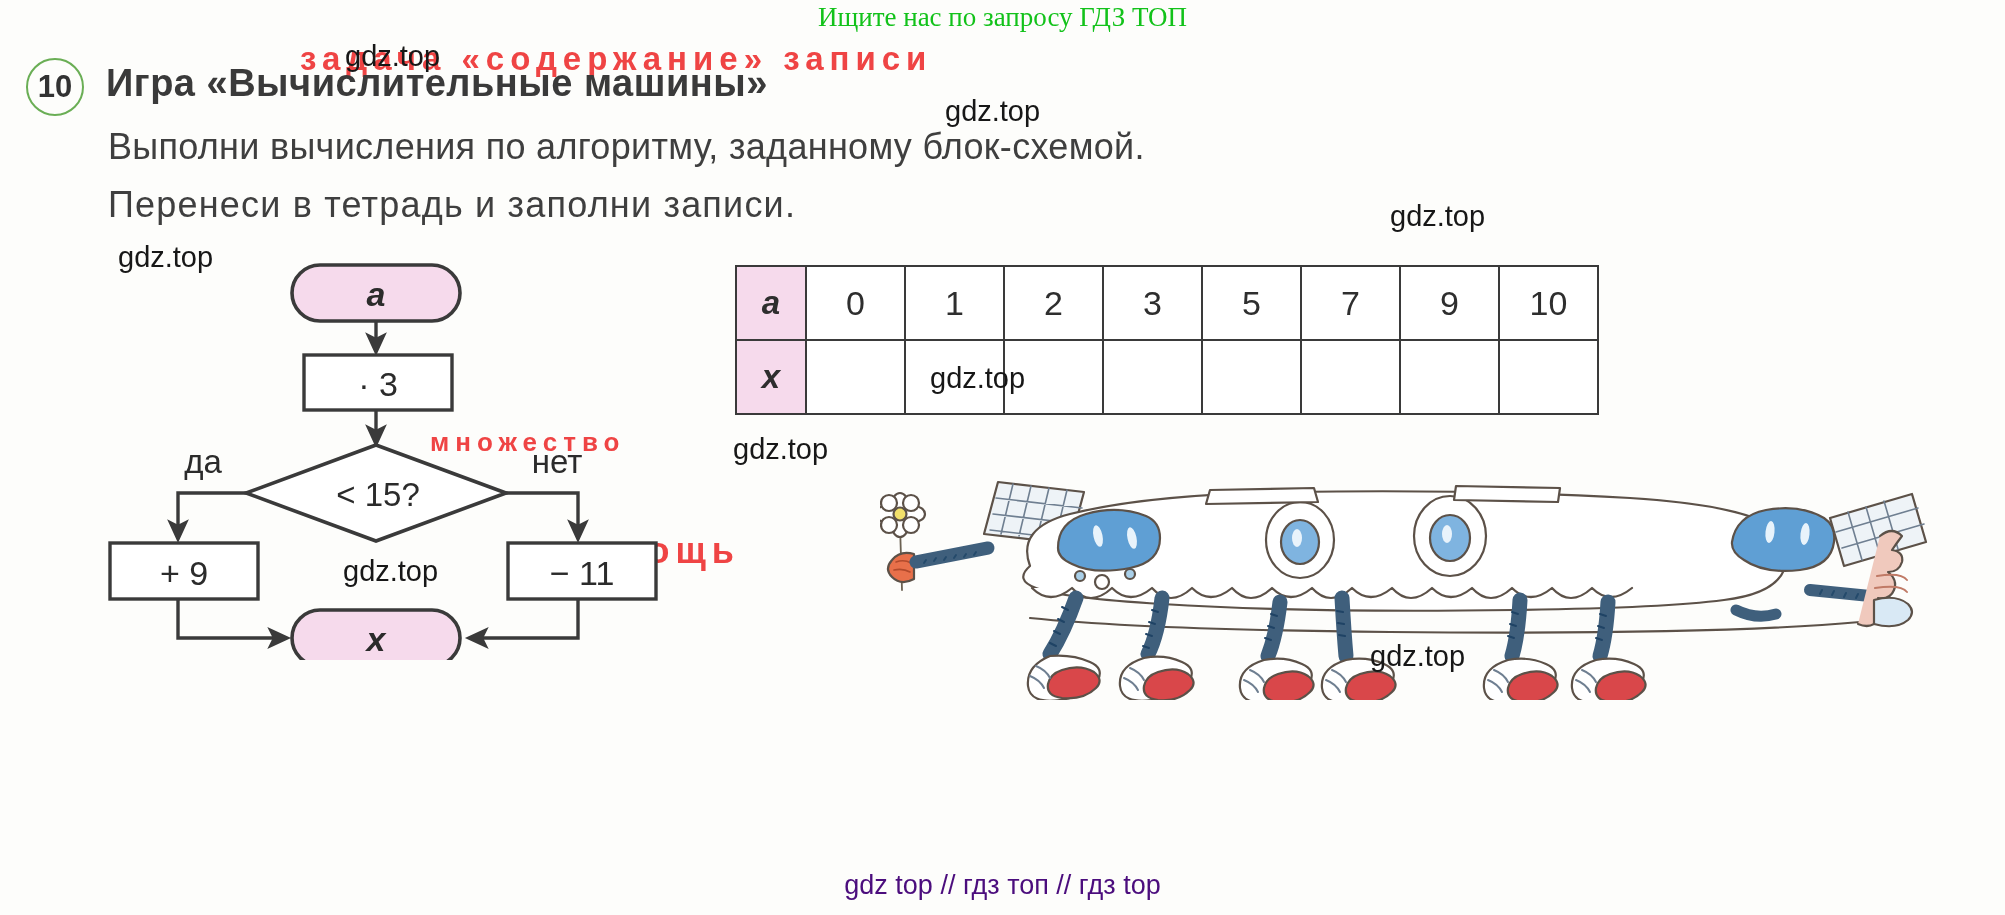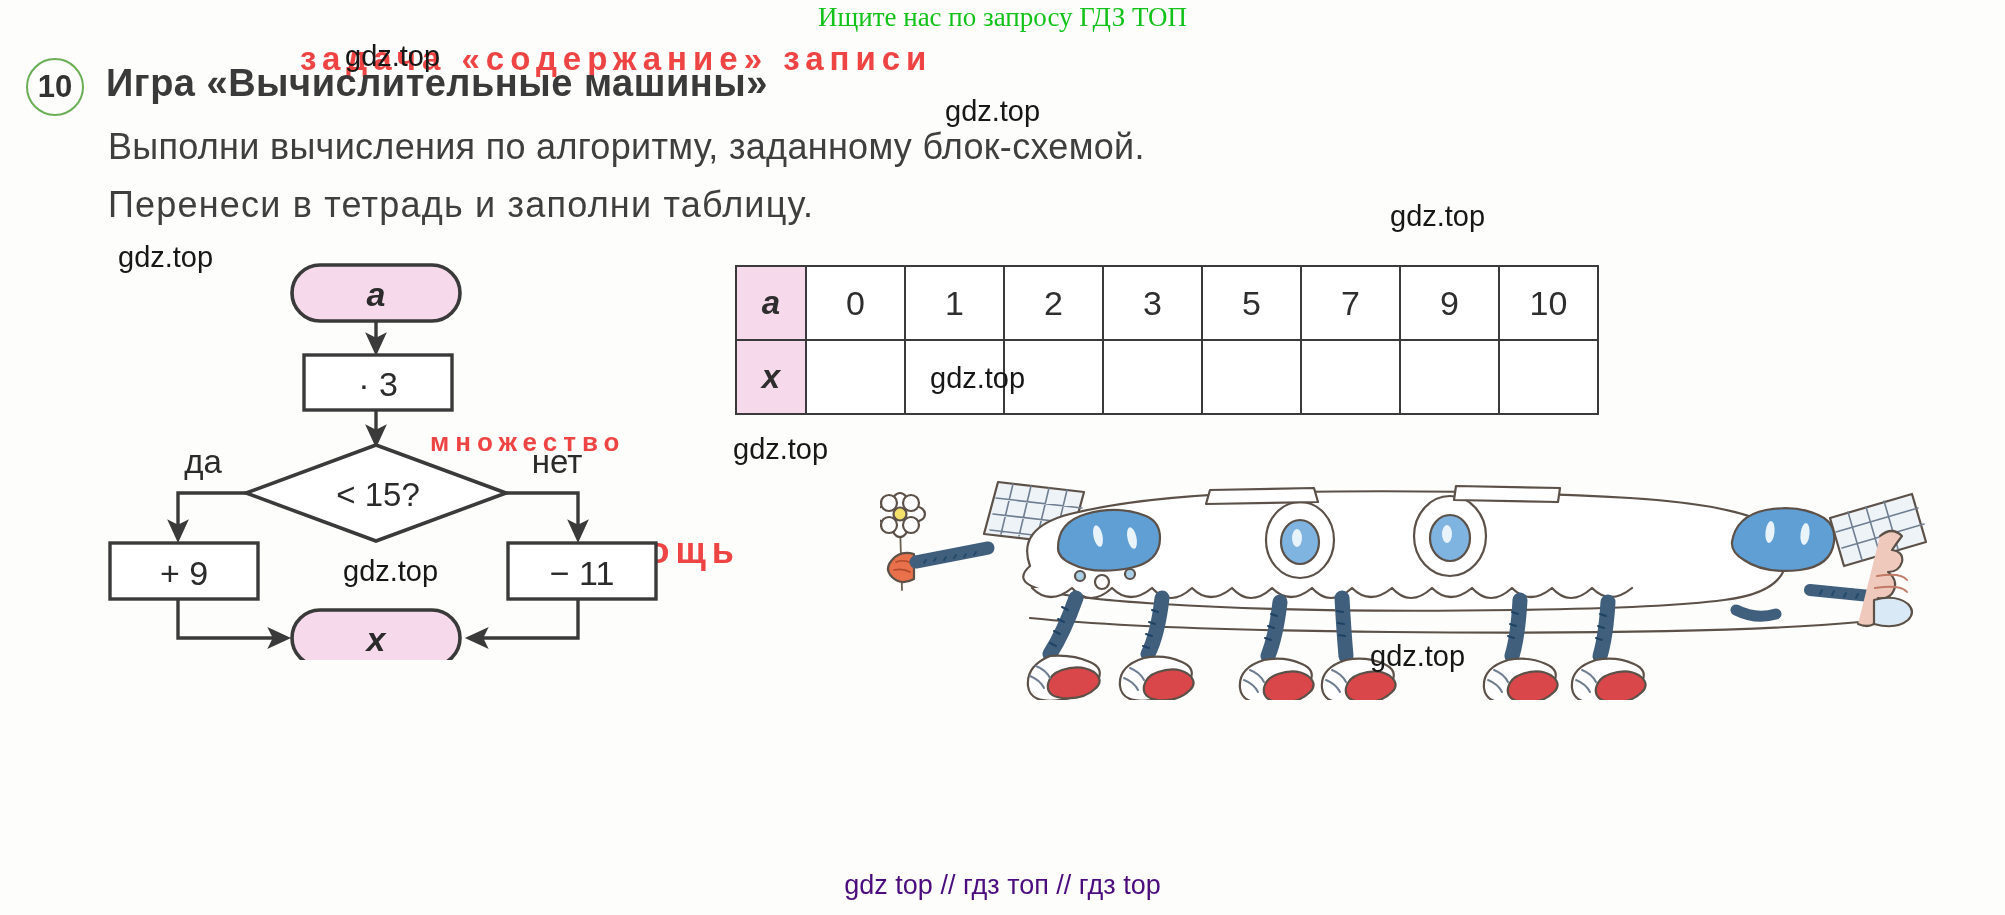--- a/index.html
+++ b/index.html
@@ -96,21 +96,21 @@
 
 <div class="bleed" style="left:300px;top:40px;font-size:33px;">задача  «содержание»  записи</div>
 <div class="bleed" style="left:430px;top:427px;font-size:26px;">множество</div>
 <div class="bleed" style="left:560px;top:530px;font-size:36px;">помощь</div>
 
 <div id="top-banner">Ищите нас по запросу ГДЗ ТОП</div>
 
 <div id="task-number">10</div>
 <div id="task-title">Игра «Вычислительные машины»</div>
 <div id="instr-1" class="instr">Выполни вычисления по алгоритму, заданному блок-схемой.</div>
-<div id="instr-2" class="instr">Перенеси в тетрадь и заполни таблицу.</div>
+<div id="instr-2" class="instr">Перенеси в тетрадь и заполни записи.</div>
 
 <div id="flowchart">
   <svg width="600" height="405" viewBox="0 0 600 405" xmlns="http://www.w3.org/2000/svg">
     <defs>
       <marker id="arrow" markerWidth="9" markerHeight="9" refX="5.5" refY="3.2" orient="auto">
         <path d="M0,0 L7,3.2 L0,6.4 L1.6,3.2 z" fill="#3a3a3a"></path>
       </marker>
     </defs>
     <g fill="none" stroke="#3a3a3a" stroke-width="3.4">
 

